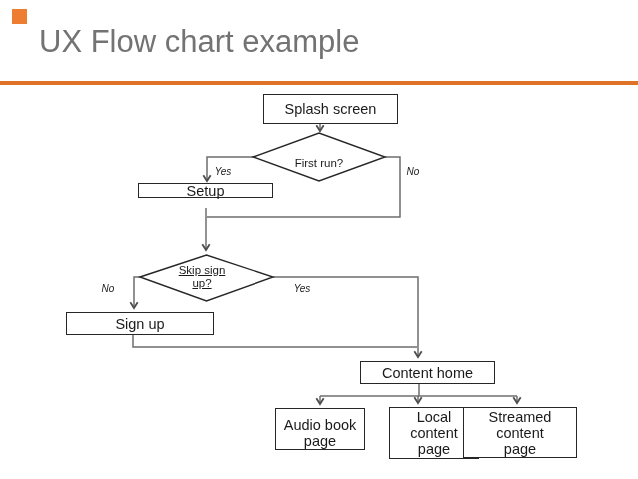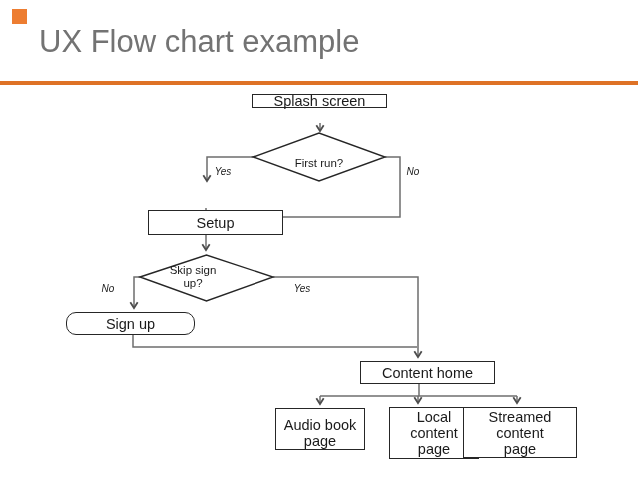--- a/index.html
+++ b/index.html
@@ -26,34 +26,34 @@
   .flow-layer{position:absolute;left:0;top:0;}
   .node{
     position:absolute;
     box-sizing:border-box;
     border:1.5px solid #262626;
     background:#ffffff;
     display:flex;align-items:center;justify-content:center;
     font-size:14.5px;color:#1a1a1a;text-align:center;
     line-height:16px;white-space:pre-line;
   }
-  .node.splash{left:252px;top:94px;width:135px;height:14px;}
-  .node.setup{left:148px;top:183px;width:135px;height:25px;margin-top:27px;}
-  .node.signup{left:66px;top:312px;width:129px;height:23px;border-radius:10px;}
+  .node.splash{left:263px;top:94px;width:135px;height:30px;}
+  .node.setup{left:138px;top:183px;width:135px;height:15px;}
+  .node.signup{left:66px;top:312px;width:148px;height:23px;}
   .node.contenthome{left:352px;top:361px;width:135px;height:23px;margin-left:8px;}
   .node.audio{left:275px;top:408px;width:90px;height:42px;align-items:flex-end;}
   .node.local{left:373px;top:407px;width:90px;height:52px;margin-left:16px;}
   .node.streamed{left:452px;top:407px;width:114px;height:51px;margin-left:11px;}
   .diamond-label{
     position:absolute;
     font-size:11.5px;color:#1a1a1a;text-align:center;
     line-height:13px;white-space:pre-line;
   }
   .diamond-label.firstrun{left:269px;top:150px;width:100px;margin-top:7px;}
-  .diamond-label.skipsignup{left:143px;top:264px;width:100px;}
+  .diamond-label.skipsignup{left:152px;top:264px;width:100px;text-decoration:underline;}
   .edge-label{
     position:absolute;
     font-size:10px;font-style:italic;color:#1a1a1a;
     width:40px;text-align:center;white-space:nowrap;
   }
   .edge-label.yes1{left:203px;top:166px;}
   .edge-label.no1{left:393px;top:166px;}
   .edge-label.no2{left:88px;top:283px;}
   .edge-label.yes2{left:282px;top:283px;}
 </style>

